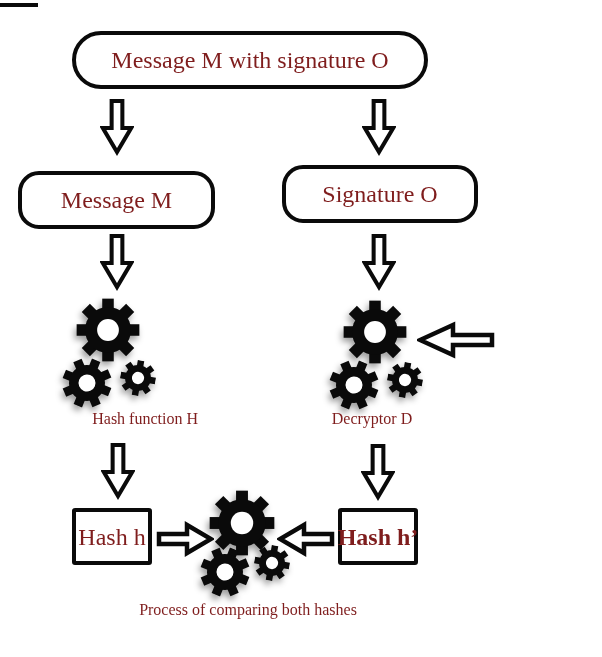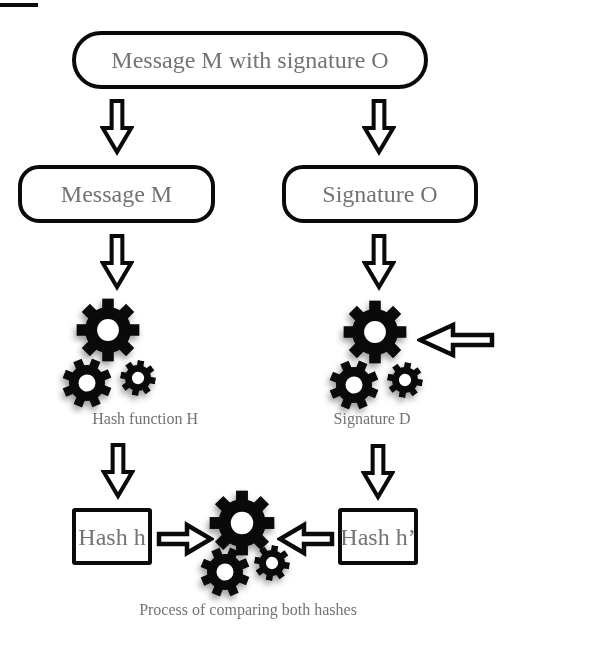--- a/index.html
+++ b/index.html
@@ -1,21 +1,21 @@
 <!DOCTYPE html>
 <html><head>
 <meta charset="utf-8">
 <style>
   html,body{margin:0;padding:0;background:#ffffff;}
   .canvas{
     position:relative;
     width:496px;height:657px;
     background:#ffffff;
     font-family:"Liberation Serif","DejaVu Serif",serif;
-    color:#737373;
+    color:#7f1d1d;
     overflow:hidden;
   }
   .node{
     position:absolute;
     border:4px solid #0a0a0a;
     background:#ffffff;
     display:flex;align-items:center;justify-content:center;
     font-size:24px;line-height:1;
     box-sizing:border-box;
     text-align:center;
@@ -75,21 +75,21 @@
     <span>Message M with signature O</span>
   </div>
 
   <svg class="icon" style="left:100px;top:97px" width="34" height="60">
       <use href="#arrow-down"></use>
     </svg>
   <svg class="icon" style="left:362px;top:97px" width="34" height="60">
       <use href="#arrow-down"></use>
     </svg>
 
-  <div class="node pill-md" style="left:18px;top:165px;width:197px;height:58px;justify-content:center;">
+  <div class="node pill-md" style="left:18px;top:171px;width:197px;height:58px;justify-content:center;">
     <span>Message M</span>
   </div>
   <div class="node pill-md" style="left:282px;top:165px;width:196px;height:58px;">
     <span>Signature O</span>
   </div>
 
   <svg class="icon" style="left:100px;top:232px" width="34" height="60">
       <use href="#arrow-down"></use>
     </svg>
   <svg class="icon" style="left:362px;top:232px" width="34" height="60">
@@ -118,34 +118,34 @@
       <rect x="3" y="29" width="9" height="5.5" fill="#6e6e6e" stroke="#111111" stroke-width="2.5"></rect>
       <rect x="3" y="38" width="9" height="5.5" fill="#6e6e6e" stroke="#111111" stroke-width="2.5"></rect>
       <rect x="3" y="47" width="9" height="5.5" fill="#6e6e6e" stroke="#111111" stroke-width="2.5"></rect>
       <circle r="15.5" fill="#6e6e6e" stroke="#111111" stroke-width="3.5"></circle>
       <circle r="10" fill="none" stroke="#9c9c9c" stroke-width="3"></circle>
       <circle cx="0" cy="-8" r="4" fill="#ffffff" stroke="#111111" stroke-width="2"></circle>
     </g>
   </svg>
 
   <div class="lbl" style="left:18px;top:410px;width:180px;text-align:right;">Hash function H</div>
-  <div class="lbl" style="left:292px;top:410px;width:160px;">Signature D</div>
+  <div class="lbl" style="left:292px;top:410px;width:160px;">Decryptor D</div>
   <div class="lbl" style="left:501px;top:364px;width:80px;">Key K</div>
 
   <svg class="icon" style="left:101px;top:441px" width="34" height="60">
       <use href="#arrow-down"></use>
     </svg>
   <svg class="icon" style="left:361px;top:442px" width="34" height="60">
       <use href="#arrow-down"></use>
     </svg>
 
   <div class="node pill-sm" style="left:72px;top:508px;width:80px;height:57px;">
     <span>Hash h</span>
   </div>
-  <div class="node pill-sm" style="left:338px;top:508px;width:80px;height:57px;">
+  <div class="node pill-sm" style="left:338px;top:508px;width:80px;height:57px;font-weight:bold;">
     <span>Hash h’</span>
   </div>
 
   <svg class="icon" style="left:156px;top:521px" width="58" height="36">
       <use href="#arrow-right"></use>
     </svg>
   <svg class="icon" style="left:277px;top:521px" width="58" height="36">
       <use href="#arrow-left"></use>
     </svg>
 

